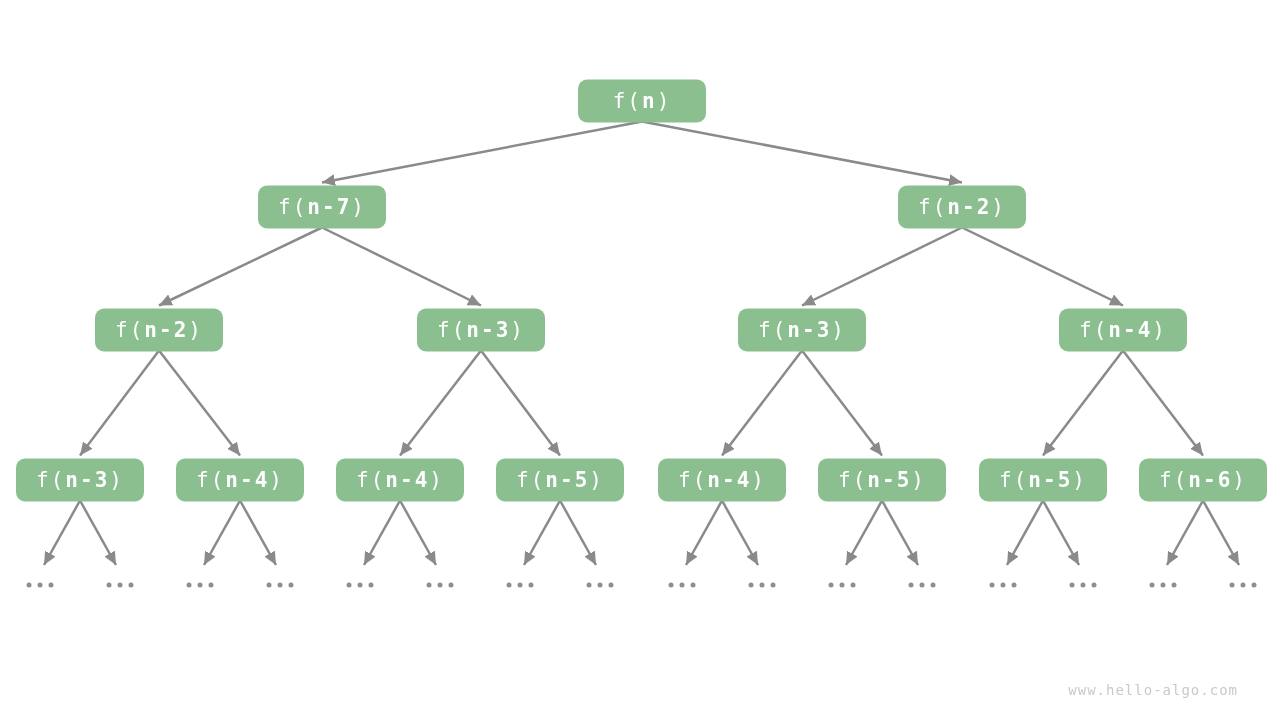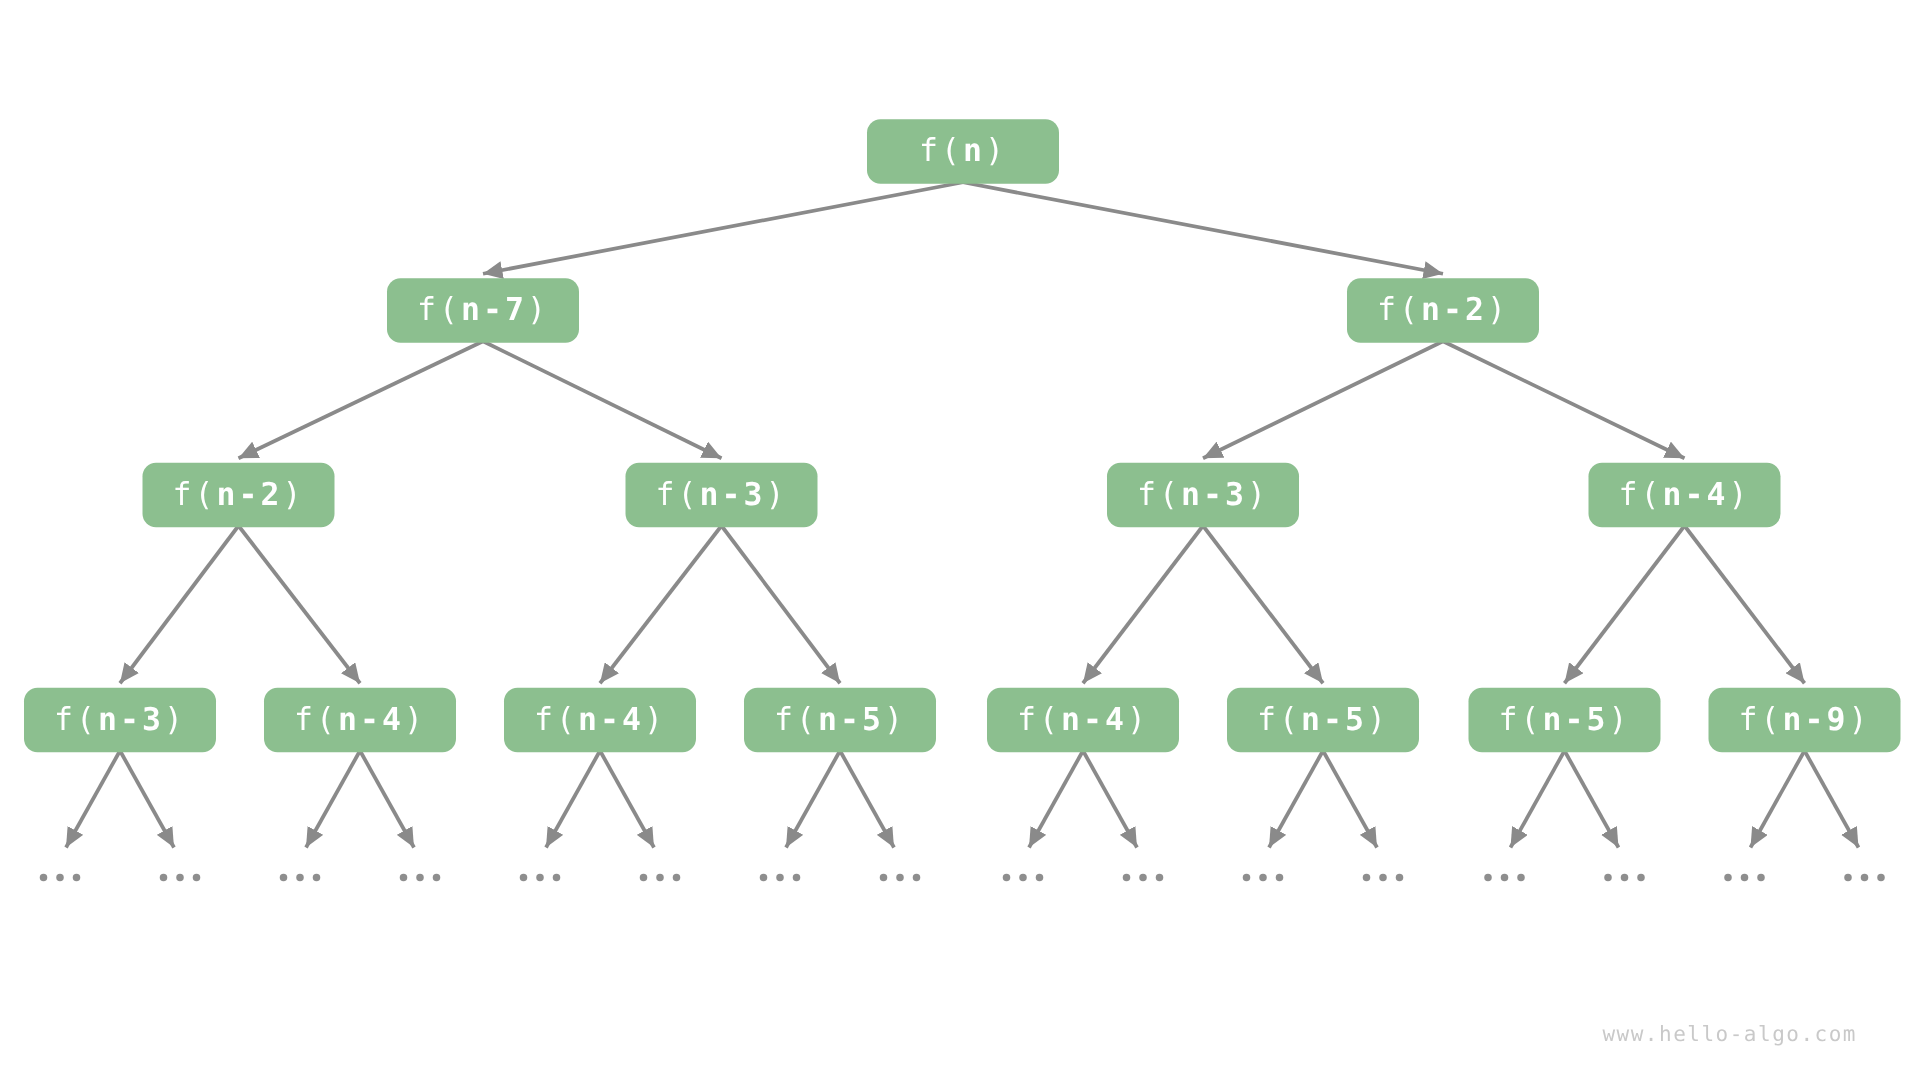--- a/index.html
+++ b/index.html
@@ -140,21 +140,21 @@
         <span class="lbl-arg">n-5</span>
         <span class="lbl-suf">)</span>
       </div>
       <div class="node" style="left: 1043px; top: 480px;">
         <span class="lbl-pre">f(</span>
         <span class="lbl-arg">n-5</span>
         <span class="lbl-suf">)</span>
       </div>
       <div class="node" style="left: 1203px; top: 480px;">
         <span class="lbl-pre">f(</span>
-        <span class="lbl-arg">n-9</span>
+        <span class="lbl-arg">n-6</span>
         <span class="lbl-suf">)</span>
       </div>
     </div>
   <div id="dots-layer">
       <div class="ellipsis" style="left: 40px; top: 585px;">
         <span class="dot"></span>
         <span class="dot"></span>
         <span class="dot"></span>
       </div>
       <div class="ellipsis" style="left: 120px; top: 585px;">

